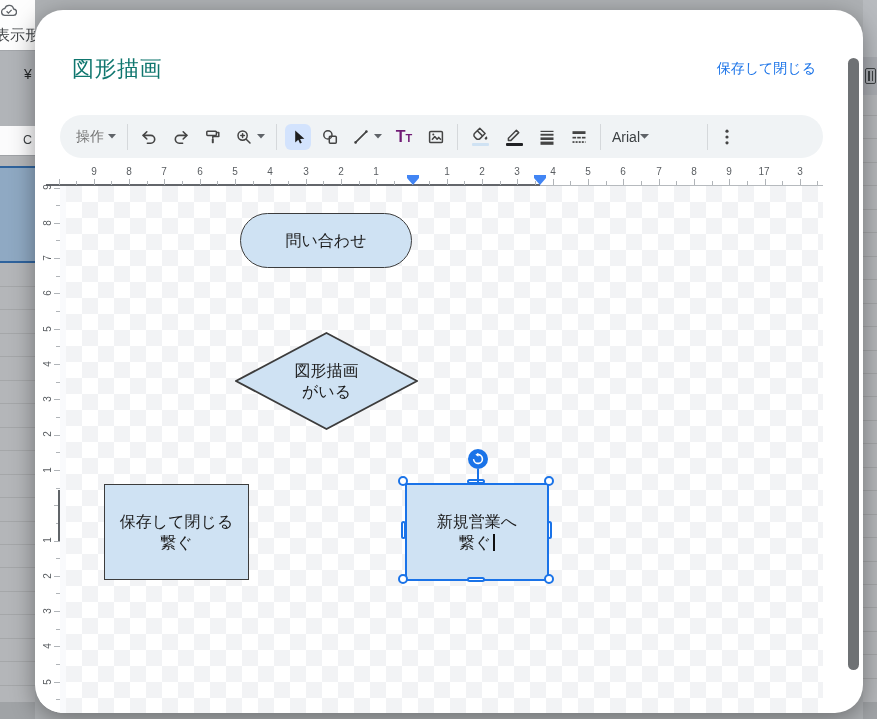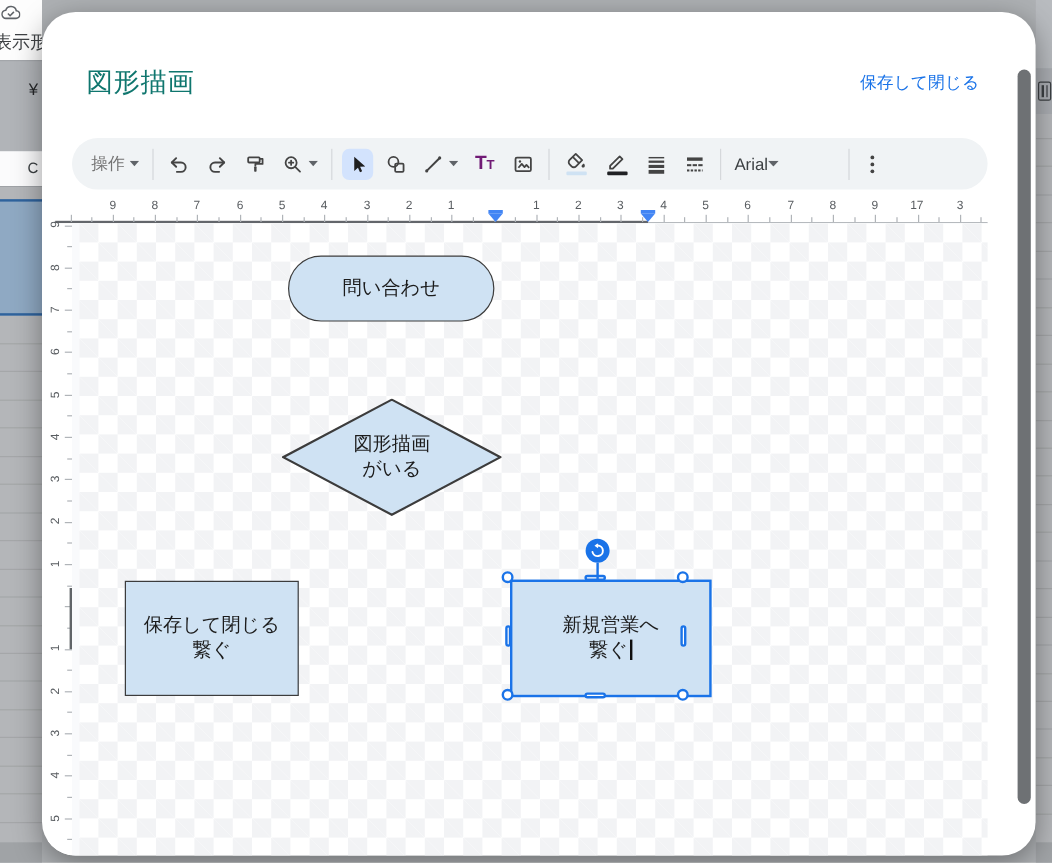--- a/index.html
+++ b/index.html
@@ -436,21 +436,21 @@
           <div>図形描画</div>
           <div>がいる</div>
         </div>
       </div>
       <div class="shape rect" style="left: 44px; top: 298px; width: 145px; height: 96px; background: rgb(207, 226, 243); border-color: rgb(60, 60, 60);">
         <div class="shape-label">
           <div>保存して閉じる</div>
           <div>繋ぐ</div>
         </div>
       </div>
-      <div class="shape rect" style="left: 365px; top: 297px; width: 168px; height: 98px; background: rgb(207, 226, 243); border-color: rgb(26, 115, 232); border-width: 2px;">
+      <div class="shape rect" style="left: 345px; top: 297px; width: 144px; height: 98px; background: rgb(207, 226, 243); border-color: rgb(26, 115, 232); border-width: 2px;">
         <div class="shape-label">
           <div>新規営業へ</div>
           <div>繋ぐ<span class="caret"></span></div>
         </div>
         <div class="handle h-corner" style="border-color: rgb(26, 115, 232); left: -9px; top: -9px;"></div>
         <div class="handle h-corner" style="border-color: rgb(26, 115, 232); left: 137px; top: -9px;"></div>
         <div class="handle h-corner" style="border-color: rgb(26, 115, 232); left: -9px; top: 89px;"></div>
         <div class="handle h-corner" style="border-color: rgb(26, 115, 232); left: 137px; top: 89px;"></div>
         <div class="handle h-edge-h" style="border-color: rgb(26, 115, 232); left: 60px; top: -6.5px;"></div>
         <div class="handle h-edge-h" style="border-color: rgb(26, 115, 232); left: 60px; top: 91.5px;"></div>

